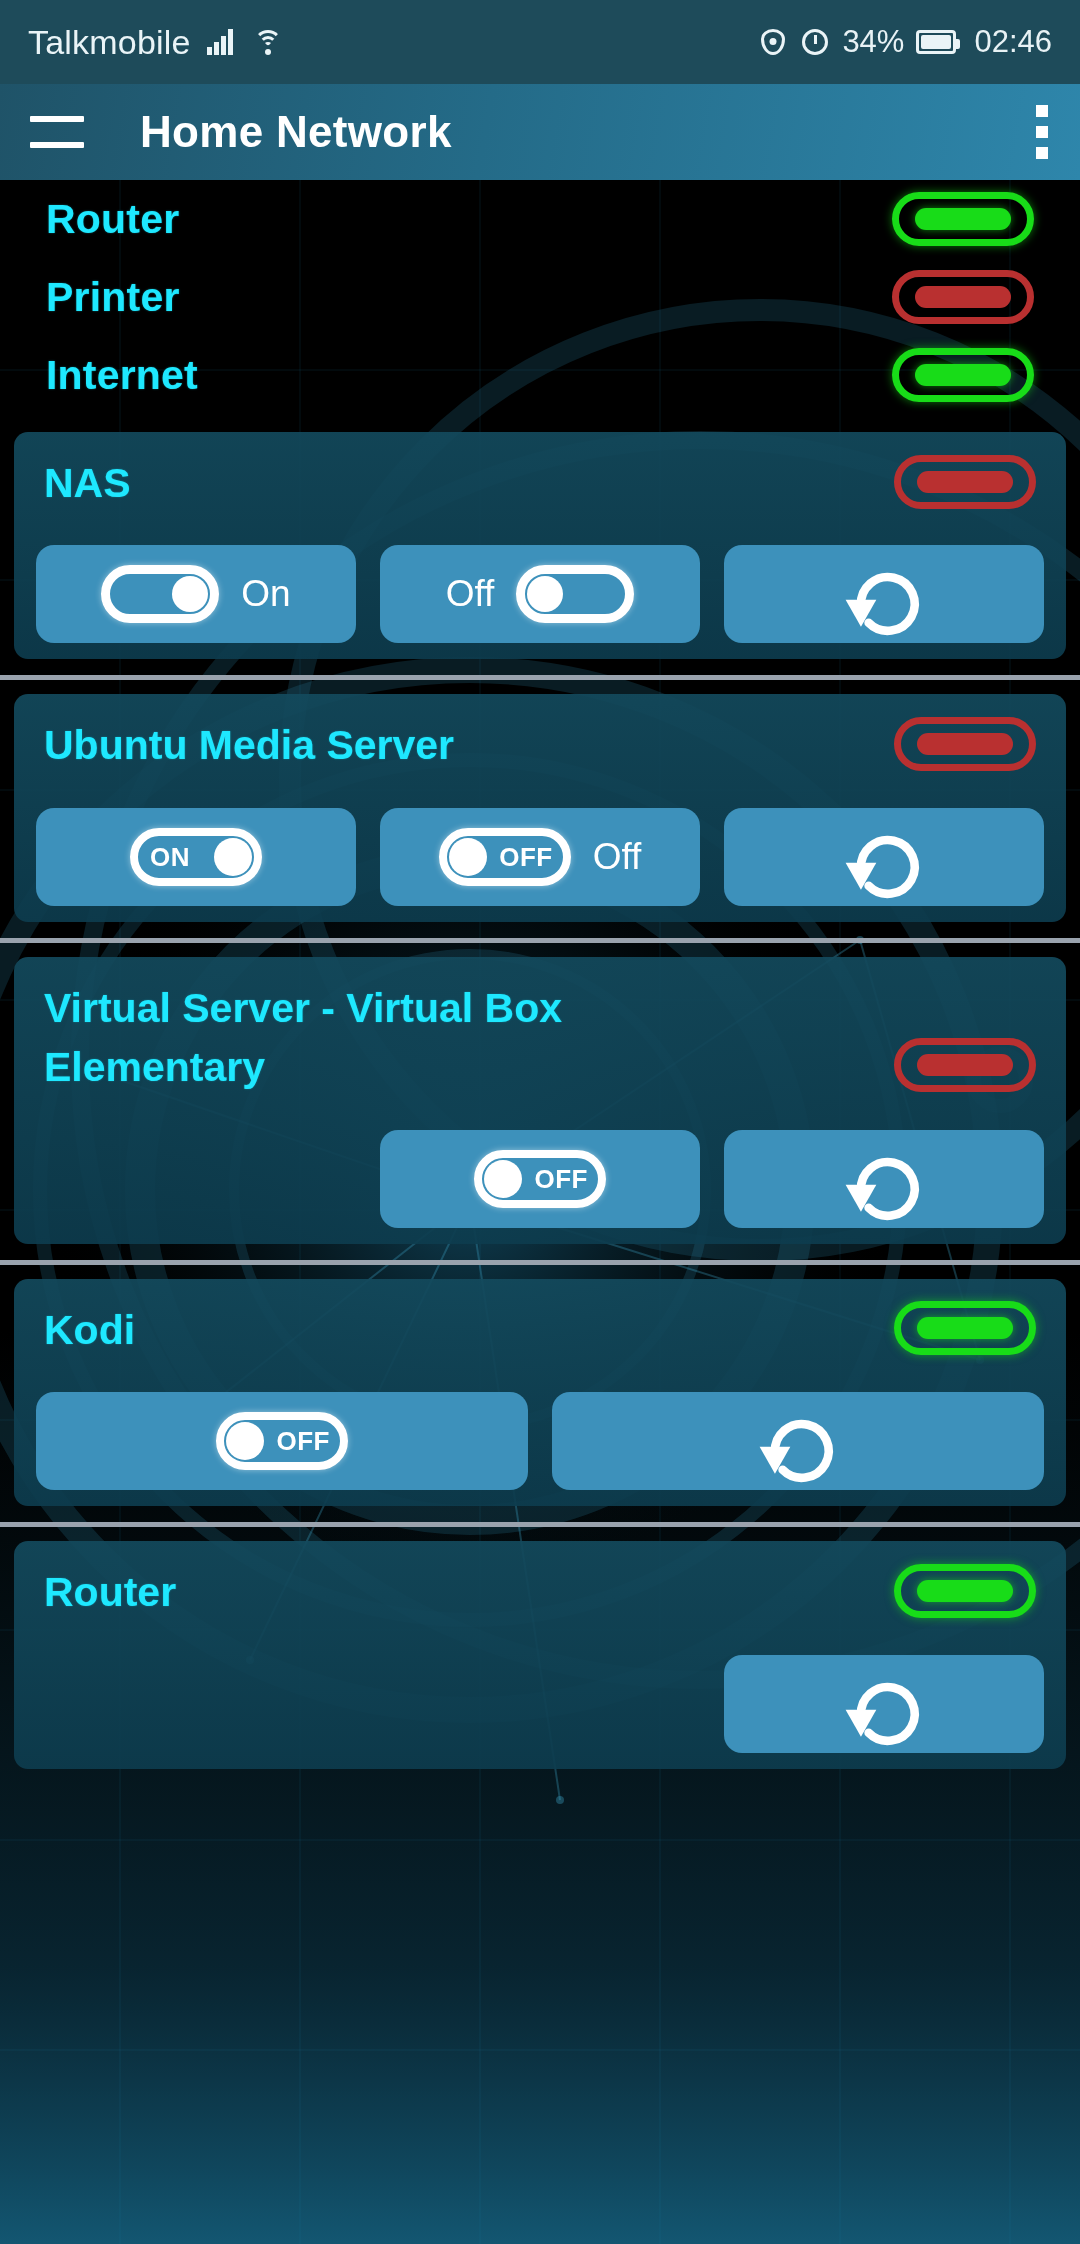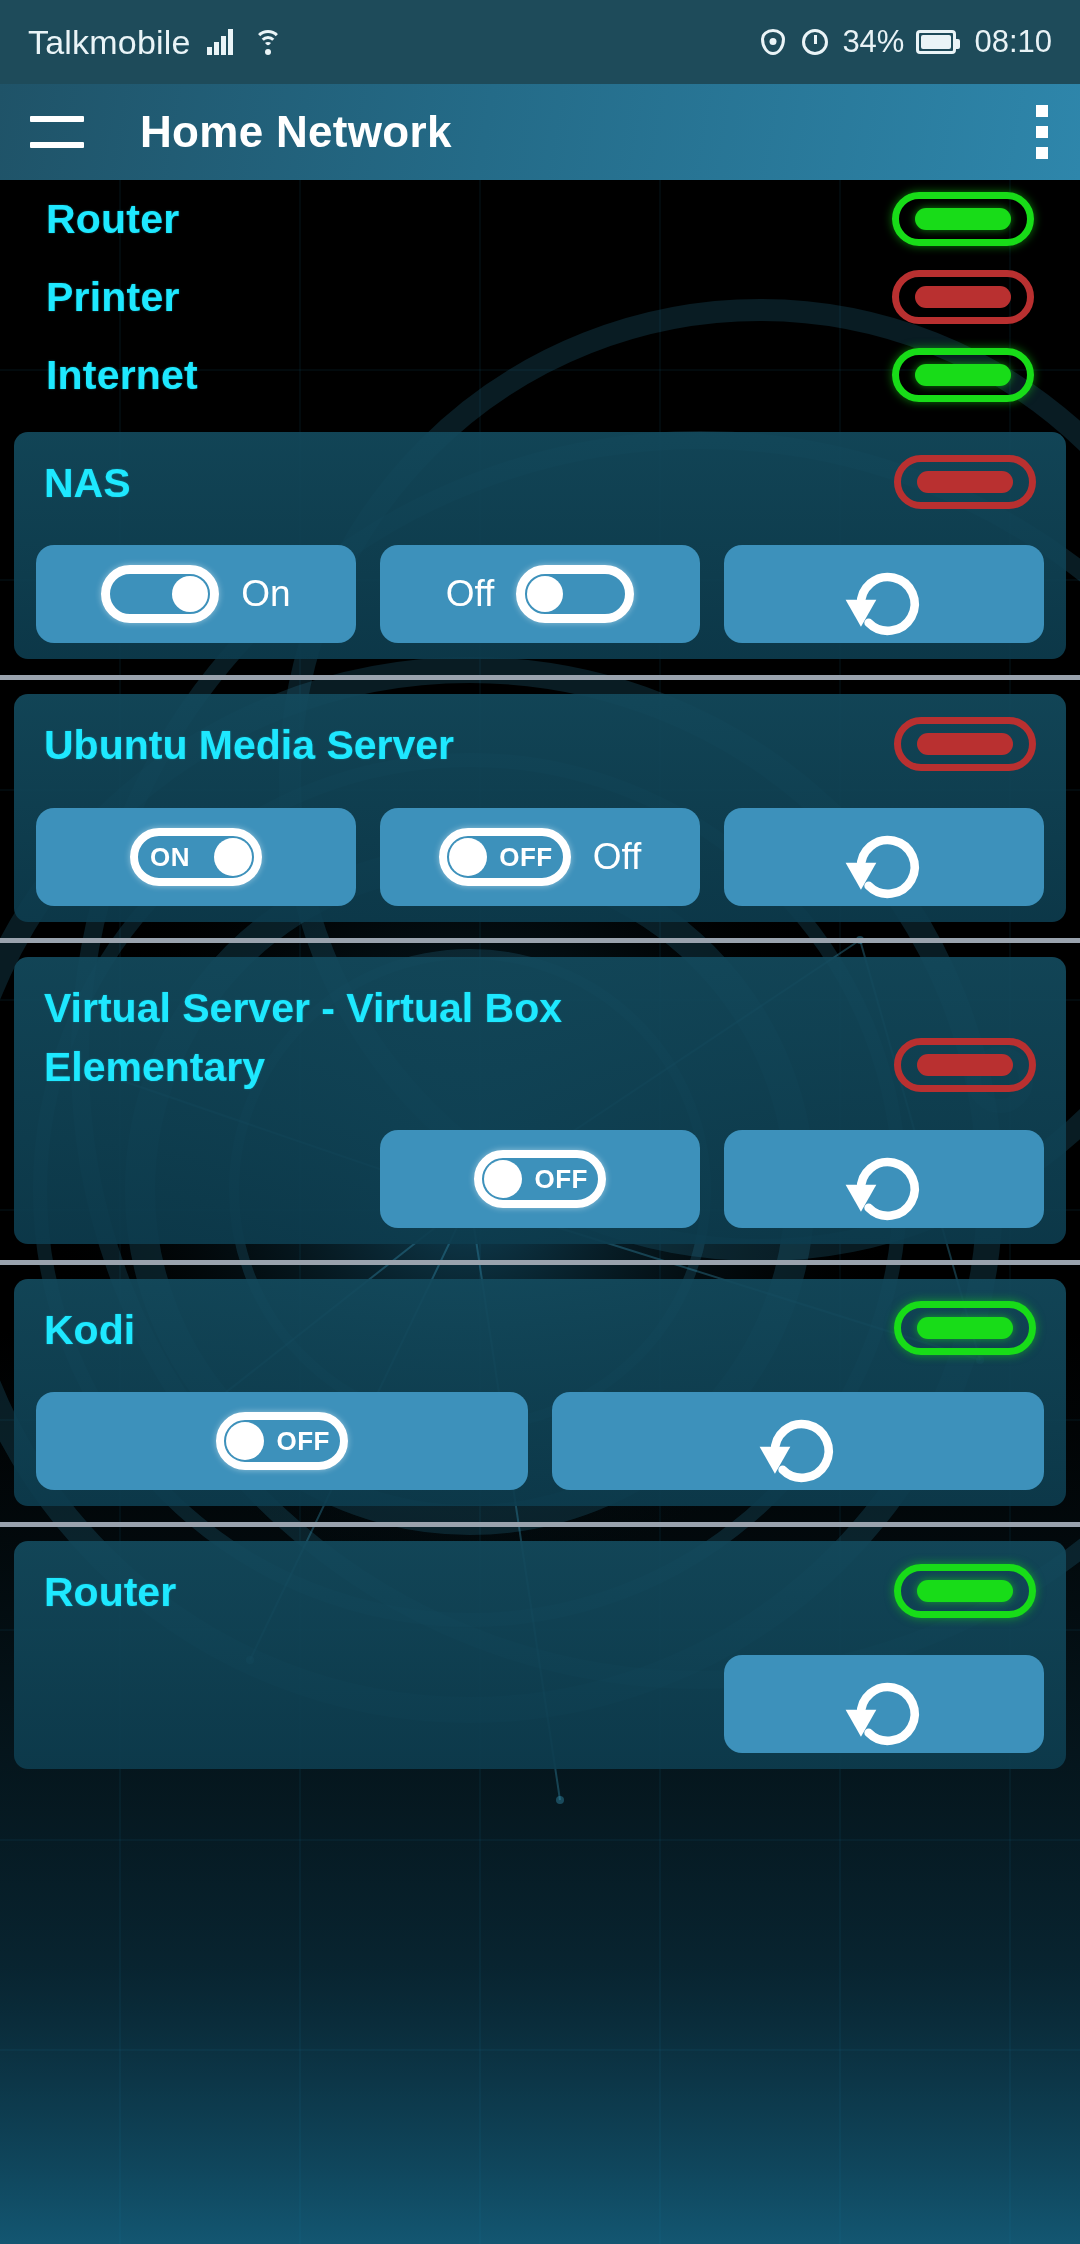--- a/index.html
+++ b/index.html
@@ -175,21 +175,21 @@
           <s></s>
         </span>
       <span class="ic ic-alarm">
           <b></b>
           <s></s>
         </span>
       <span class="sb-pct">34%</span>
       <span class="ic-batt">
           <i></i>
         </span>
-      <span class="sb-clock">08:10</span>
+      <span class="sb-clock">02:46</span>
     </div>
   </div>
 
   <div class="appbar">
     <div class="hamburger">
         <i></i>
         <i></i>
       </div>
     <div class="appbar-title">Home Network</div>
     <div class="kebab">

